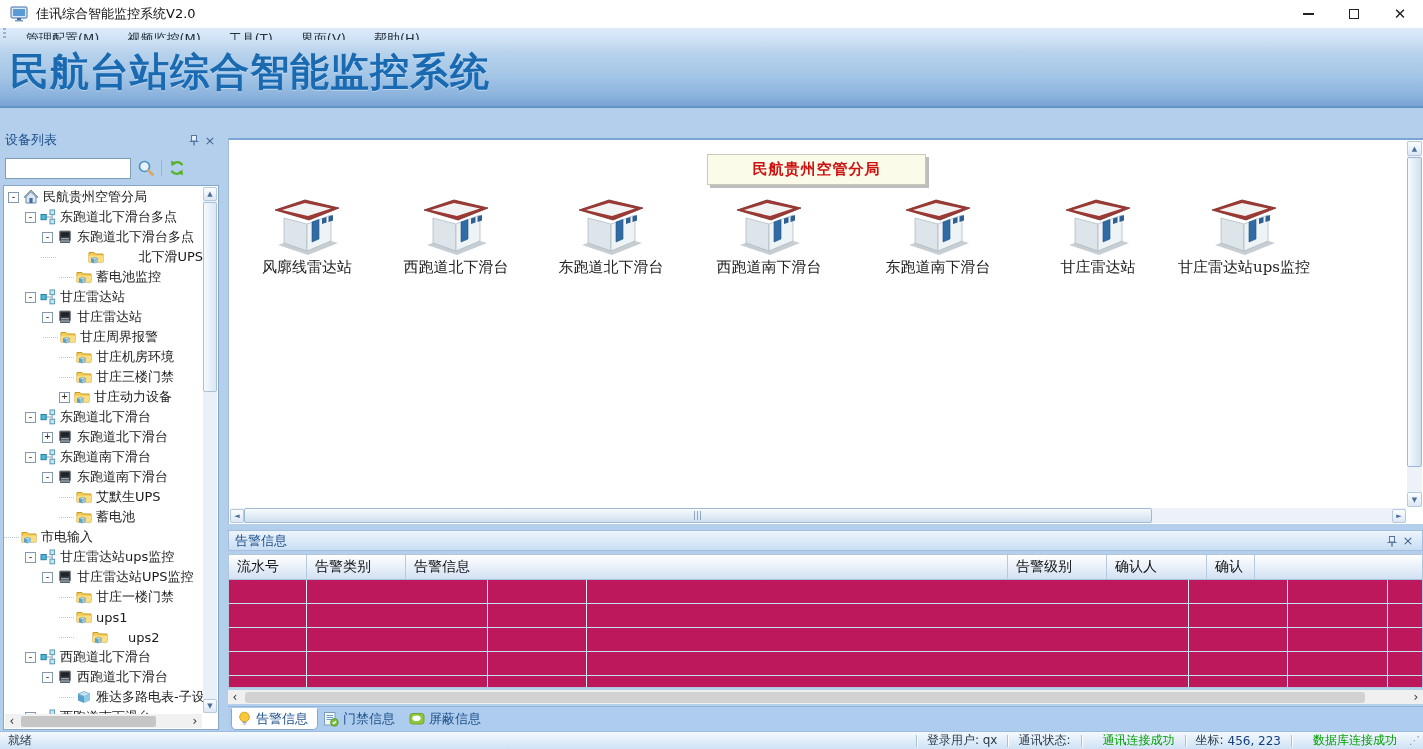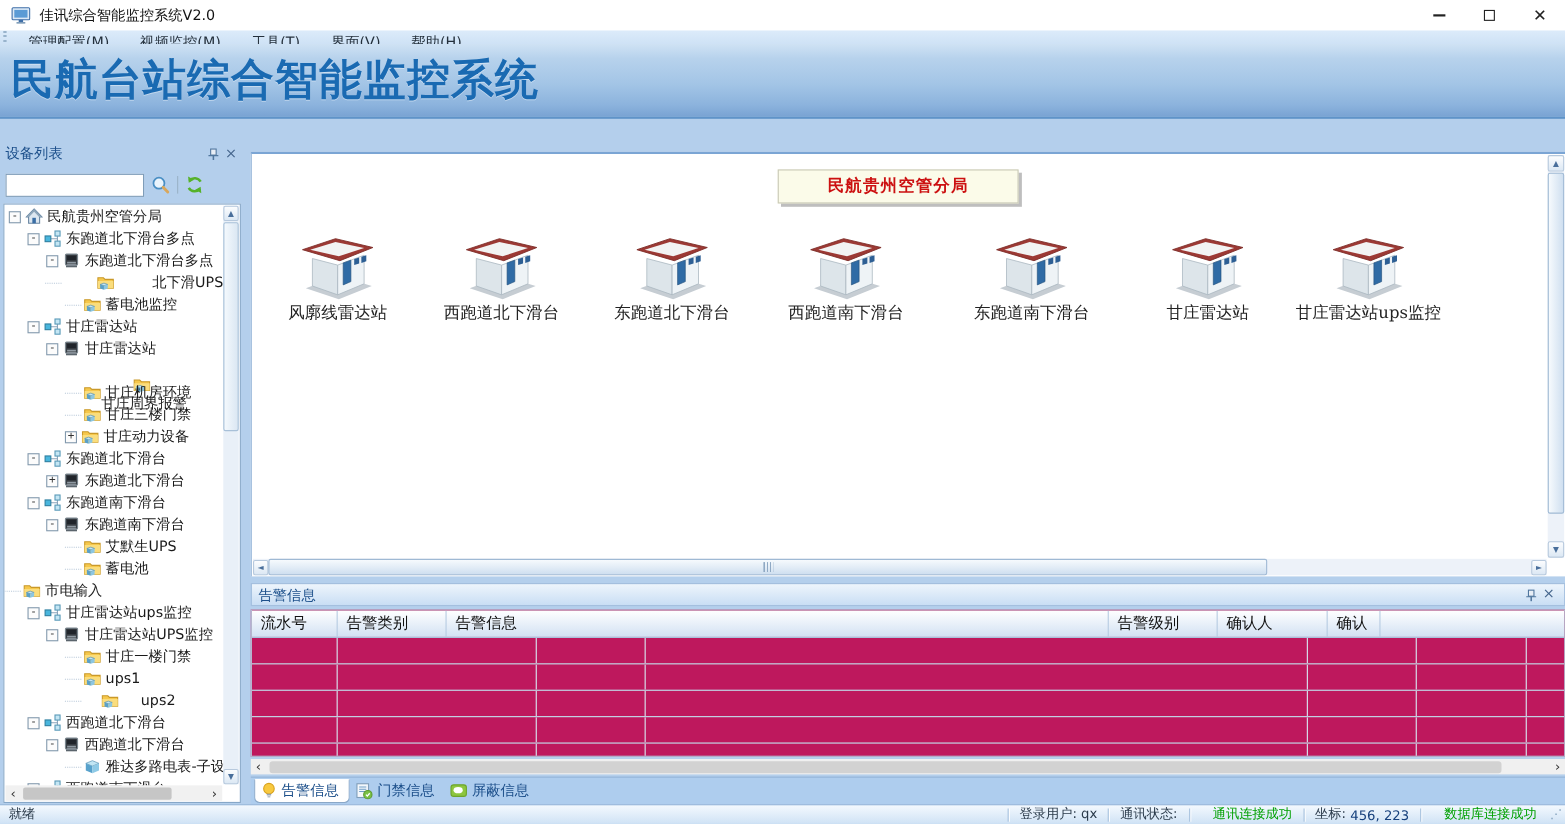--- a/index.html
+++ b/index.html
@@ -45,21 +45,21 @@
   .sb-btn { width:14px; height:14px; background:linear-gradient(#fcfdfe,#dce8f4); border:1px solid #b7c9dd; border-radius:2px; display:flex; align-items:center; justify-content:center; font-size:7px; color:#4a6f9b; }
   .sb-btn.down { position:absolute; bottom:0; }
   .tree-hscroll { position:absolute; left:1px; right:16px; bottom:1px; height:14px; background:#f1f1f1; display:flex; align-items:center; }
   .gray-arrow { width:14px; text-align:center; color:#333; font-size:12px; line-height:12px; }
   .tree-hthumb { width:135px; height:11px; background:#c6c6c6; border-radius:2px; margin-left:2px; }
   .tree-hscroll .track-rest { flex:1; }
 
   
   .canvas { position:absolute; left:228px; top:138px; right:0; height:386px; background:#fff; border-top:2px solid #7ba5d4; border-left:1px solid #9fbcdc; }
   .region-box { position:absolute; left:478px; top:14px; width:219px; height:31px; background:#fbfbe9; border:1px solid #c9c9b6; box-shadow:3px 3px 0 rgba(110,110,110,.45); display:flex; align-items:center; justify-content:center; color:#cc1111; font-weight:bold; font-size:15px; letter-spacing:1px; font-family:"DejaVu Serif","Liberation Serif",serif; }
-  .station { position:absolute; top:74px; width:150px; text-align:center; }
+  .station { position:absolute; top:57px; width:150px; text-align:center; }
   .station-icon { display:flex; justify-content:center; }
   .station-label { font-size:15px; color:#222; margin-top:1px; font-family:"DejaVu Serif","Liberation Serif",serif; }
   .canvas-vscroll { position:absolute; top:1px; right:1px; width:15px; bottom:17px; background:#edf2f9; }
   .canvas-vscroll .sb-btn { width:15px; height:15px; }
   .canvas-vthumb { position:absolute; top:16px; left:0; width:15px; height:310px; background:linear-gradient(90deg,#f6fafd,#dfeaf5 60%,#cfdff0); border:1px solid #9fb9d4; border-radius:2px; }
   .canvas-hscroll { position:absolute; left:1px; bottom:1px; right:17px; height:15px; background:#edf2f9; display:flex; align-items:center; }
   .canvas-hthumb { width:908px; height:15px; background:linear-gradient(#f6fafd,#dfeaf5 60%,#cfdff0); border:1px solid #9fb9d4; border-radius:2px; display:flex; align-items:center; justify-content:center; }
   .grip3 { width:9px; height:9px; background:repeating-linear-gradient(90deg,#8fa9c4 0 1px,transparent 1px 3px); }
   .canvas-hscroll .track-rest { flex:1; }
 
@@ -228,21 +228,21 @@
           <span class="expander">-</span>
           <span class="tree-icon"><svg width="16" height="16" viewBox="0 0 16 16">
               <rect x="2.5" y="2" width="11" height="10" rx="1" fill="#3a3f45" stroke="#7c8890"></rect>
               <rect x="4" y="3.5" width="8" height="4" fill="#20242a"></rect>
               <rect x="4" y="9" width="8" height="1" fill="#9aa4ac"></rect>
               <rect x="4" y="10.6" width="8" height="1" fill="#9aa4ac"></rect>
               <rect x="3" y="12.4" width="10" height="1.6" fill="#5a646c"></rect>
             </svg></span>
           <span>甘庄雷达站</span>
         </div>
-        <div class="tree-item" style="padding-left: 55px; flex-direction: column;">
+        <div class="tree-item" style="padding-left: 39px;">
           <span class="expander-space"></span>
           <span class="tree-icon"><svg width="16" height="16" viewBox="0 0 16 16">
               <path d="M1 3.5 L6 3.5 L7.5 5 L15 5 L15 13 L1 13 Z" fill="#f6c84c" stroke="#c9992a"></path>
               <path d="M1 6.5 L15 6.5 L15 13 L1 13 Z" fill="#fadd7d"></path>
               <polygon points="3,9.6 6.5,8.4 10,9.6 6.5,10.8" fill="#c4e4f3" stroke="#4f8cb0" stroke-width="0.6"></polygon>
               <polygon points="3,9.6 6.5,10.8 6.5,14.4 3,13.2" fill="#5aa0c8"></polygon>
               <polygon points="6.5,10.8 10,9.6 10,13.2 6.5,14.4" fill="#8cc6e2"></polygon>
             </svg></span>
           <span>甘庄周界报警</span>
         </div>

